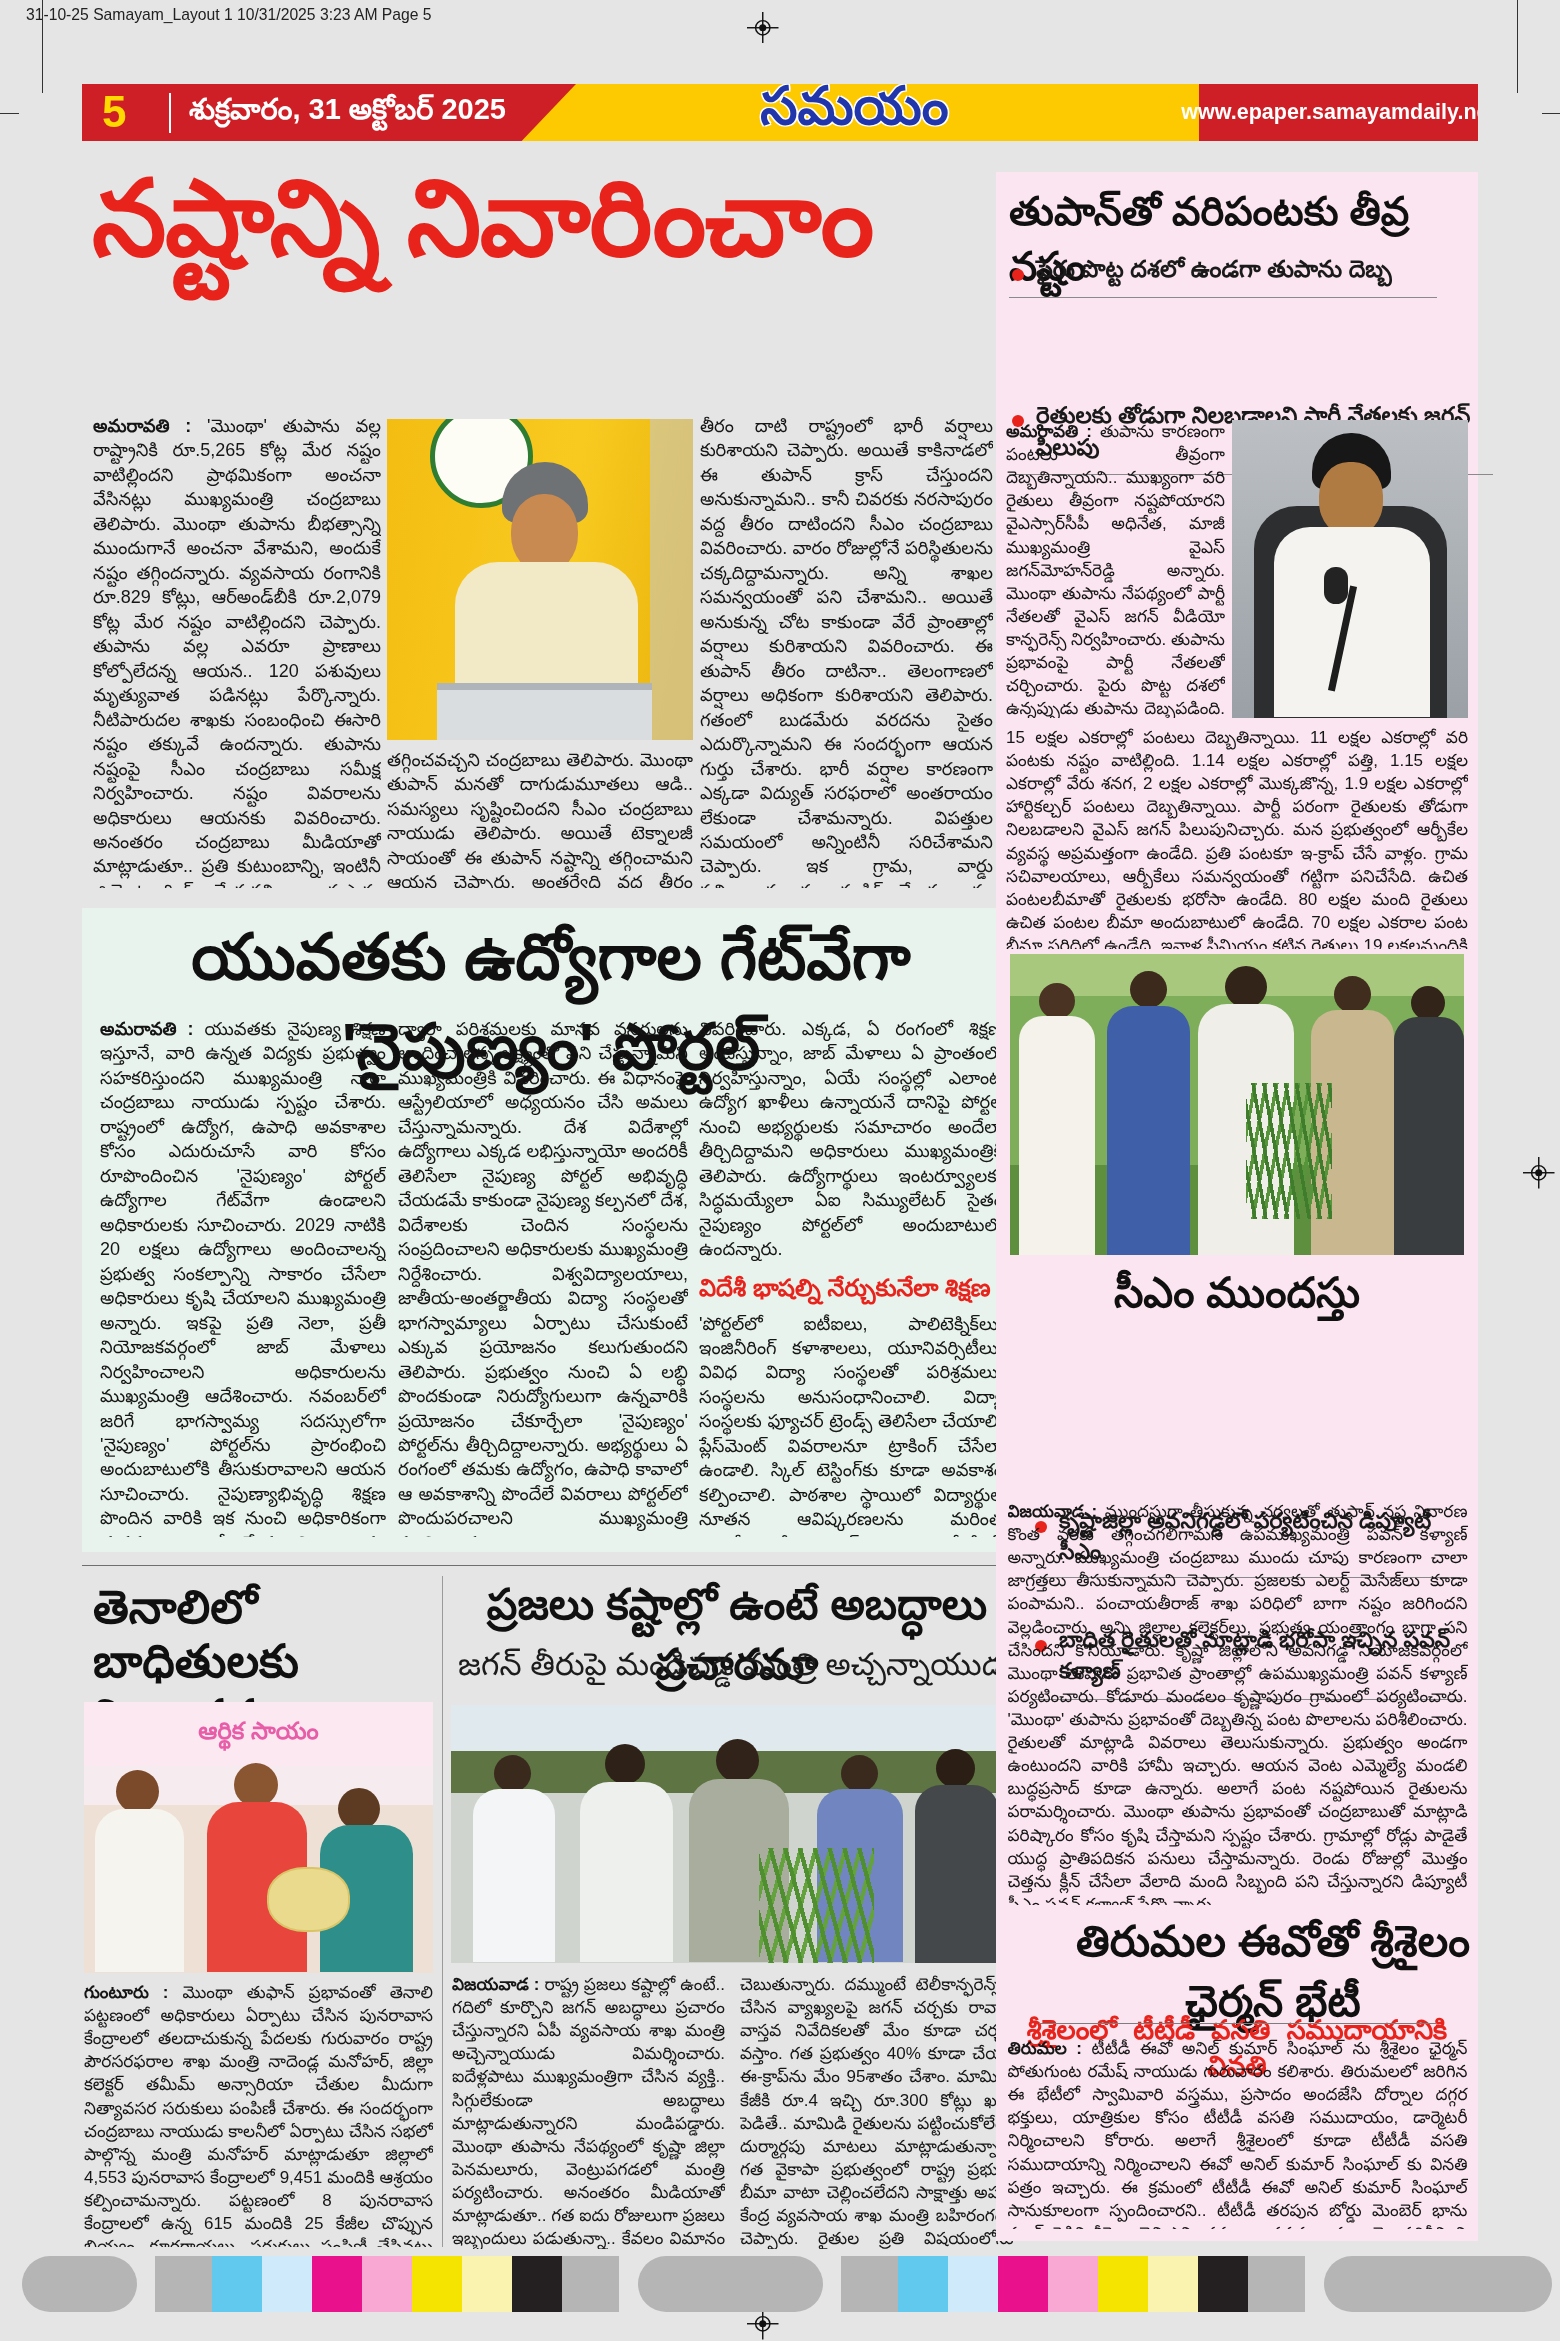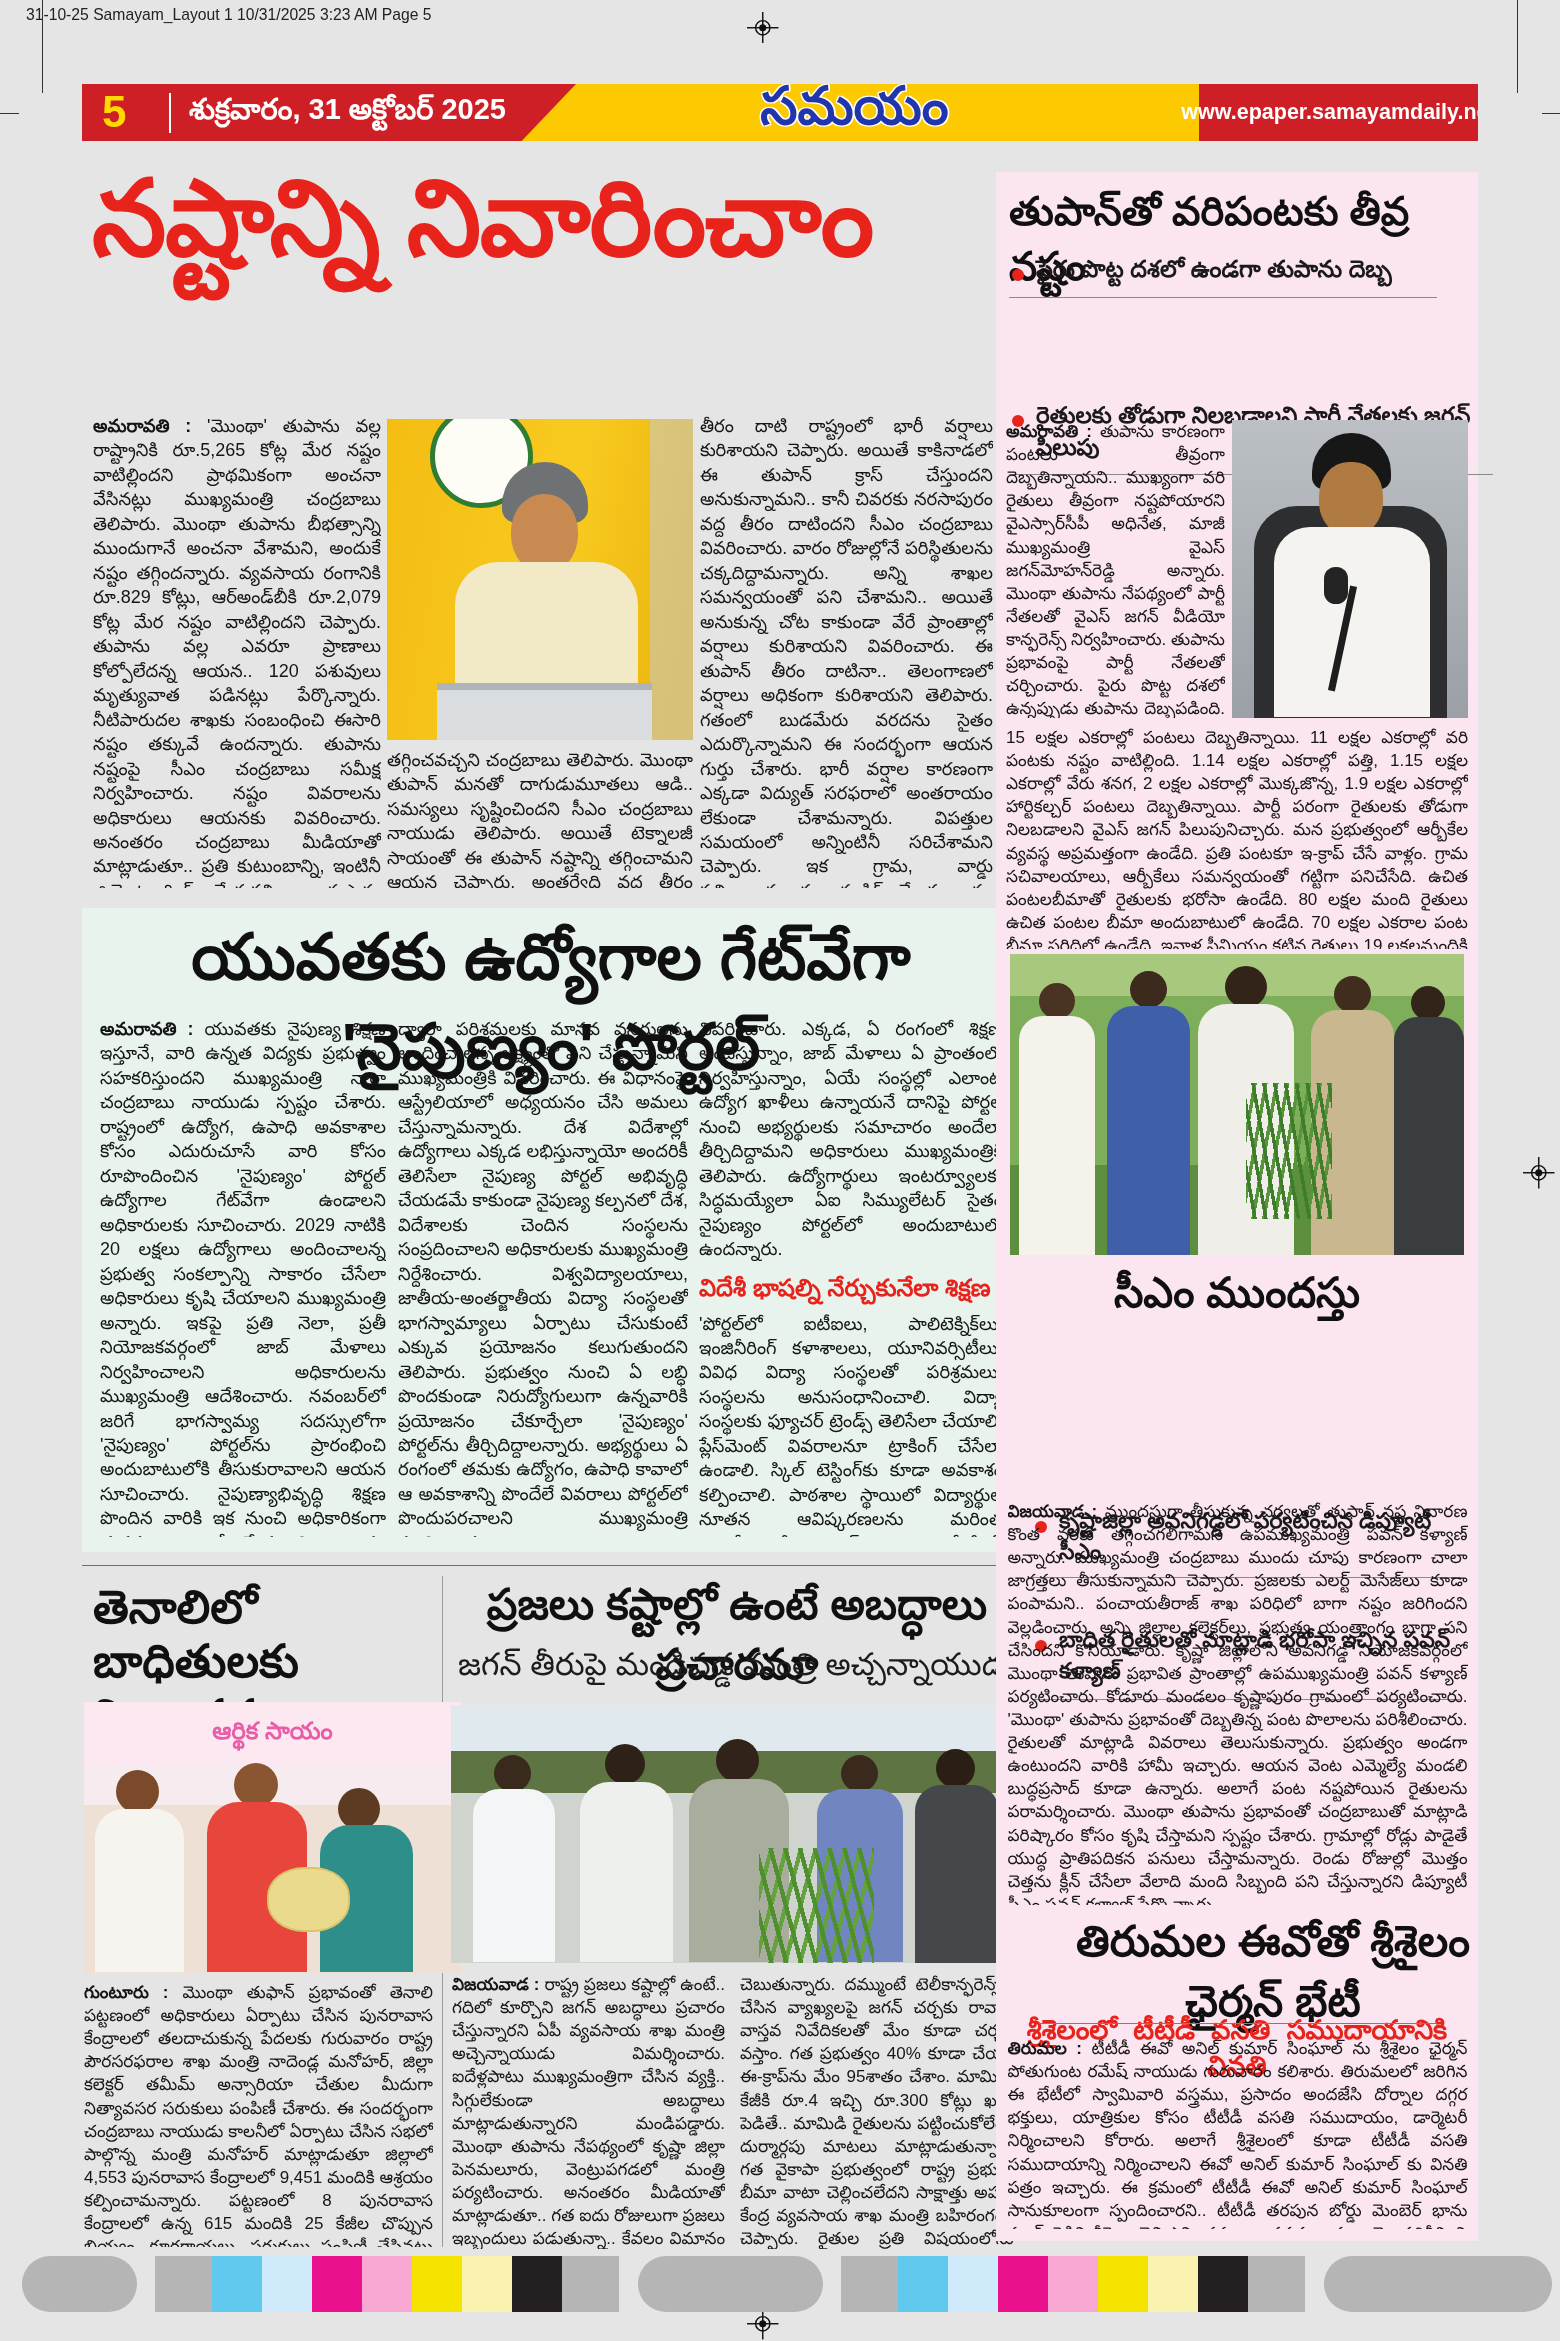--- a/index.html
+++ b/index.html
@@ -119,21 +119,21 @@
     </div>
   </div>
 
   <div class="abs hline" style="left:82px;top:1565px;width:938px;height:1.4px;"></div>
   <div class="abs vline" style="left:442px;top:1576px;width:1.4px;height:671px;"></div>
 
   <div class="abs sec-h" style="left:93px;top:1580px;width:344px;font-size:46px;line-height:1.18;">
     <div>తెనాలిలో బాధితులకు</div>
     <div>నిత్యావసరాలు పంపిణీ</div>
   </div>
-  <div class="photo" style="left:84px;top:1702px;width:349px;height:271px;background:linear-gradient(#f6ecef 0 38%,#efe0d6 38% 100%);padding-left:28px;">
+  <div class="photo" style="left:84px;top:1702px;width:349px;height:271px;background:linear-gradient(#f6ecef 0 38%,#efe0d6 38% 100%);">
     <div class="fig" style="left:0;top:0;width:100%;height:64px;background:#fbe8f0;display:flex;align-items:center;justify-content:center;">
       <span style="color:#e85da8;font-weight:800;font-size:24px;">ఆర్థిక సాయం</span>
     </div>
     <div class="fig" style="left:32px;top:68px;width:43px;height:43px;border-radius:50%;background:#7a4a2b;"></div>
     <div class="fig" style="left:10.7px;top:107px;width:89px;height:163px;border-radius:29px 29px 0 0;background:#f6f4ef;"></div>
     <div class="fig" style="left:150px;top:61px;width:44px;height:44px;border-radius:50%;background:#8a5632;"></div>
     <div class="fig" style="left:123px;top:100px;width:100px;height:170px;border-radius:31.5px 31.5px 0 0;background:#e8453c;"></div>
     <div class="fig" style="left:254px;top:86px;width:42px;height:42px;border-radius:50%;background:#5d3a22;"></div>
     <div class="fig" style="left:236px;top:123px;width:93px;height:147px;border-radius:29px 29px 0 0;background:#2e8f8a;"></div>
     <div class="fig" style="left:183px;top:165px;width:79px;height:61px;border-radius:45%;background:#e9da8d;border:2.9px solid #d9c468;"></div>

